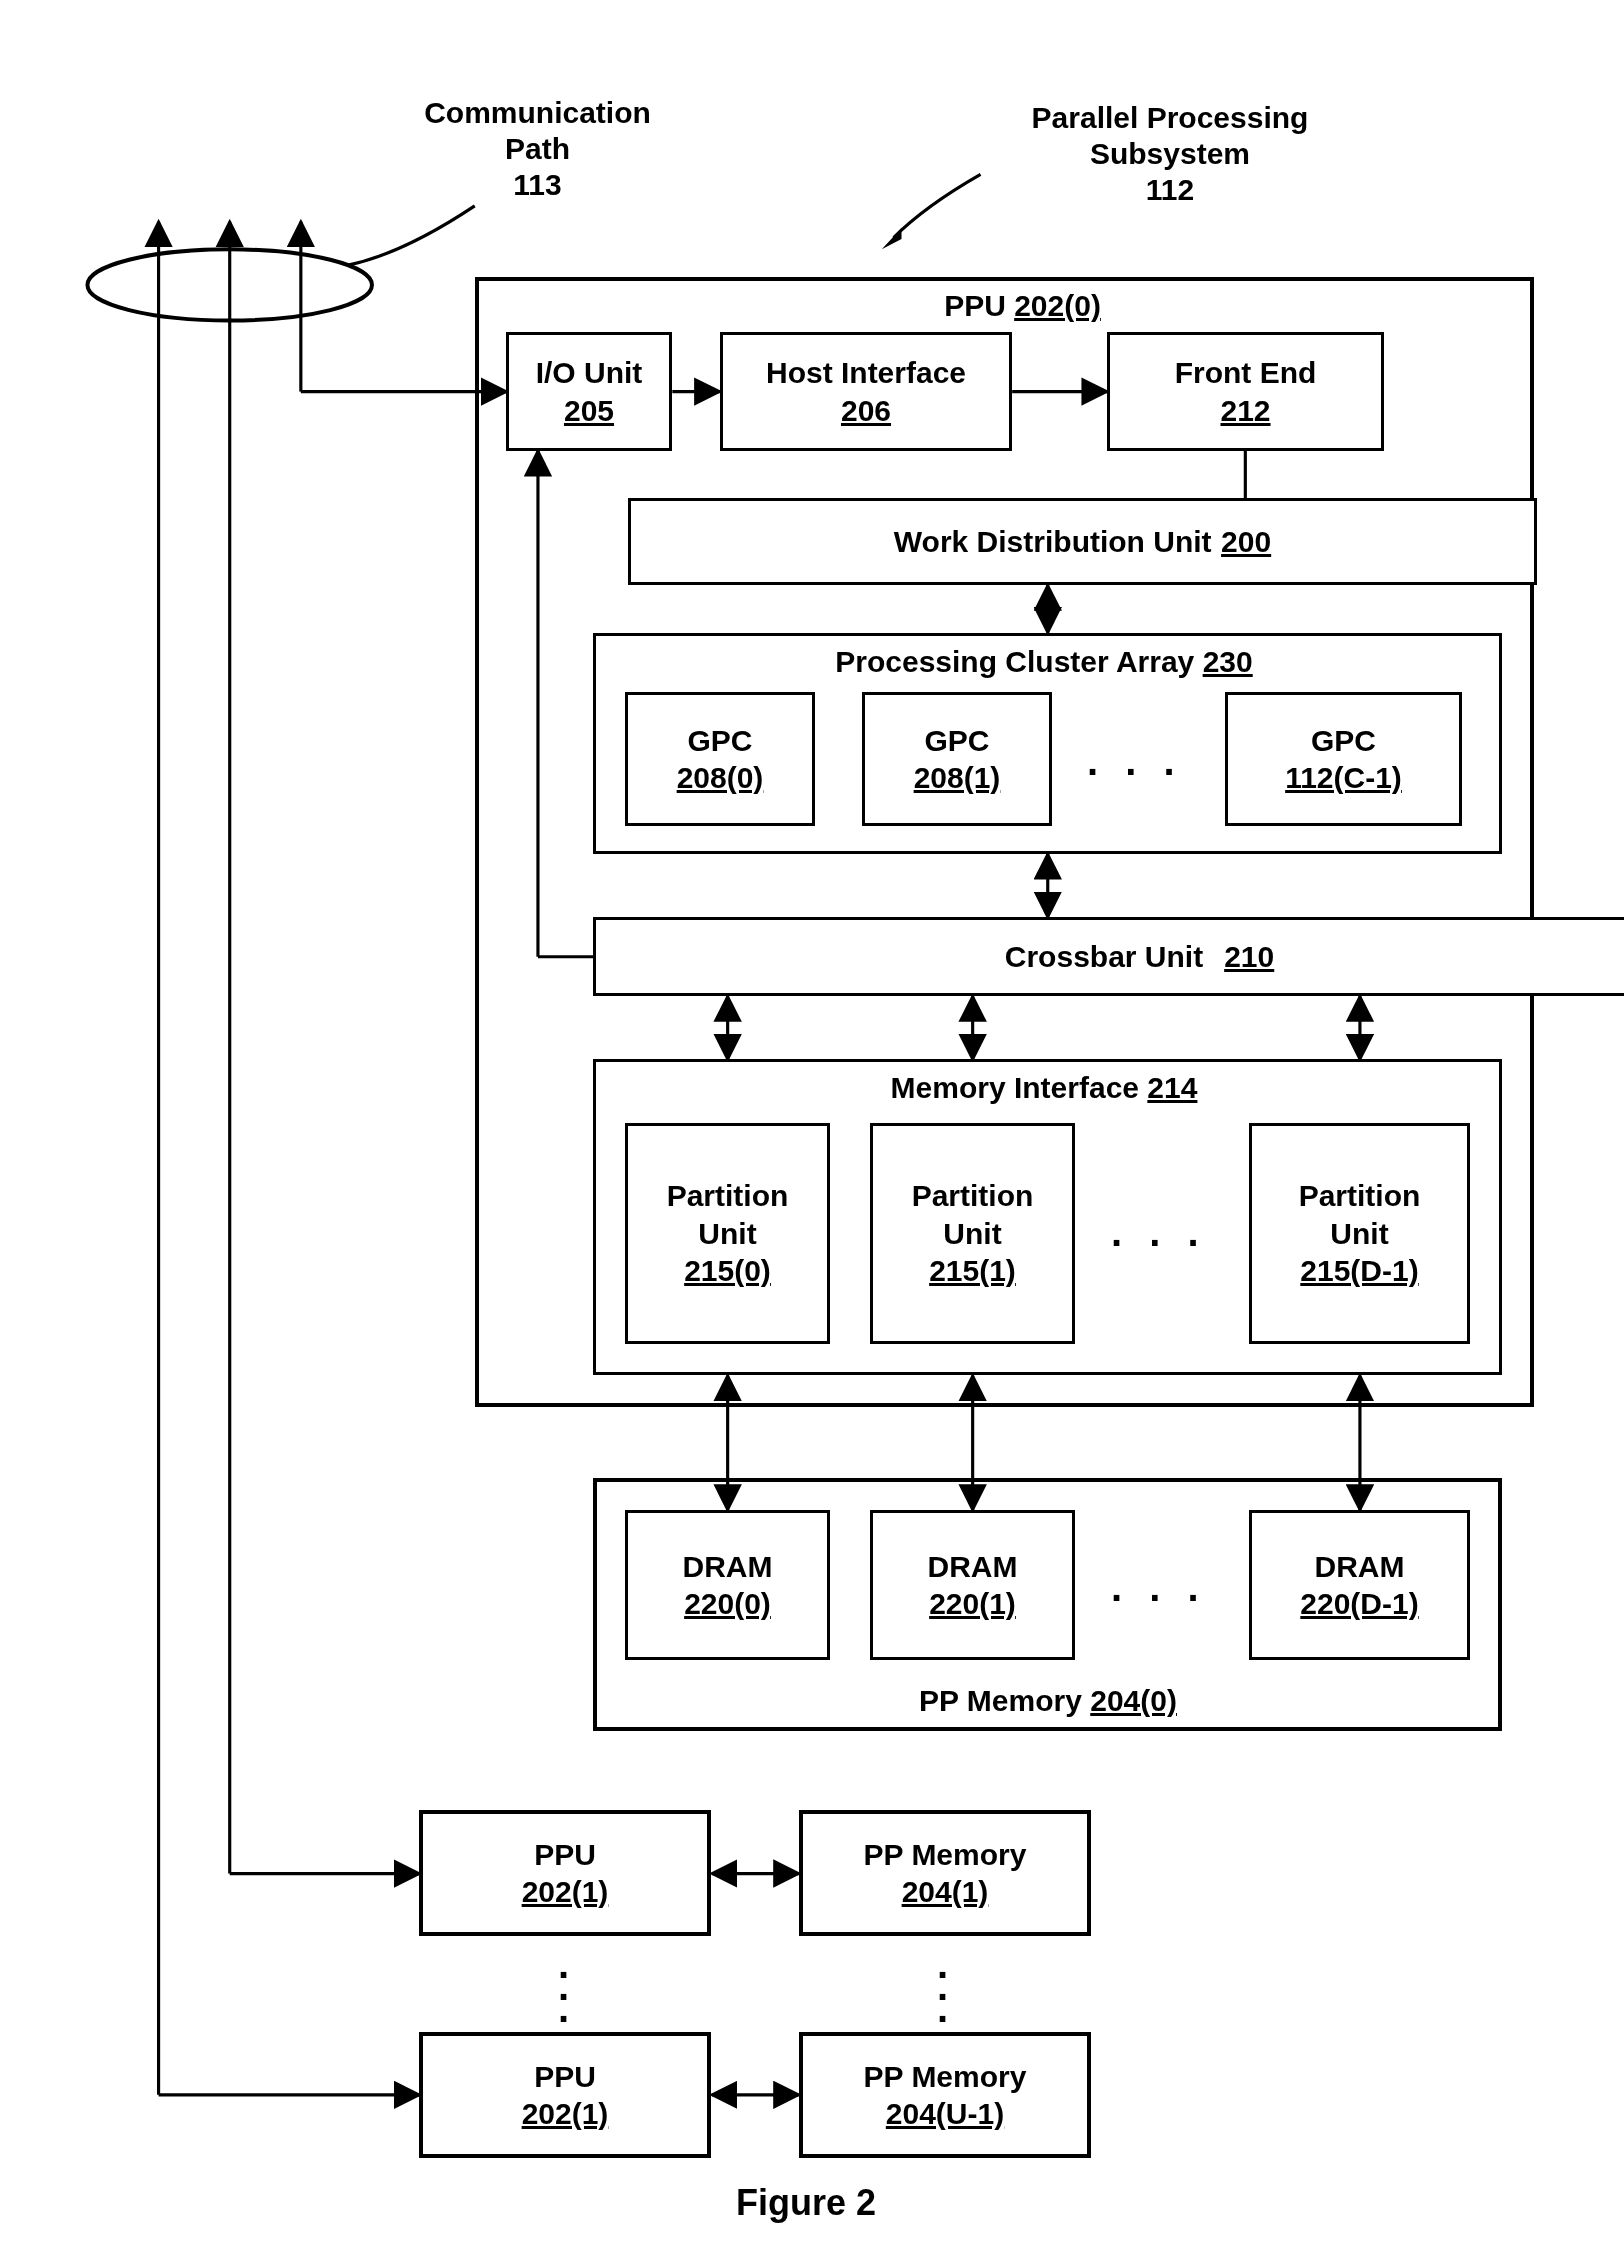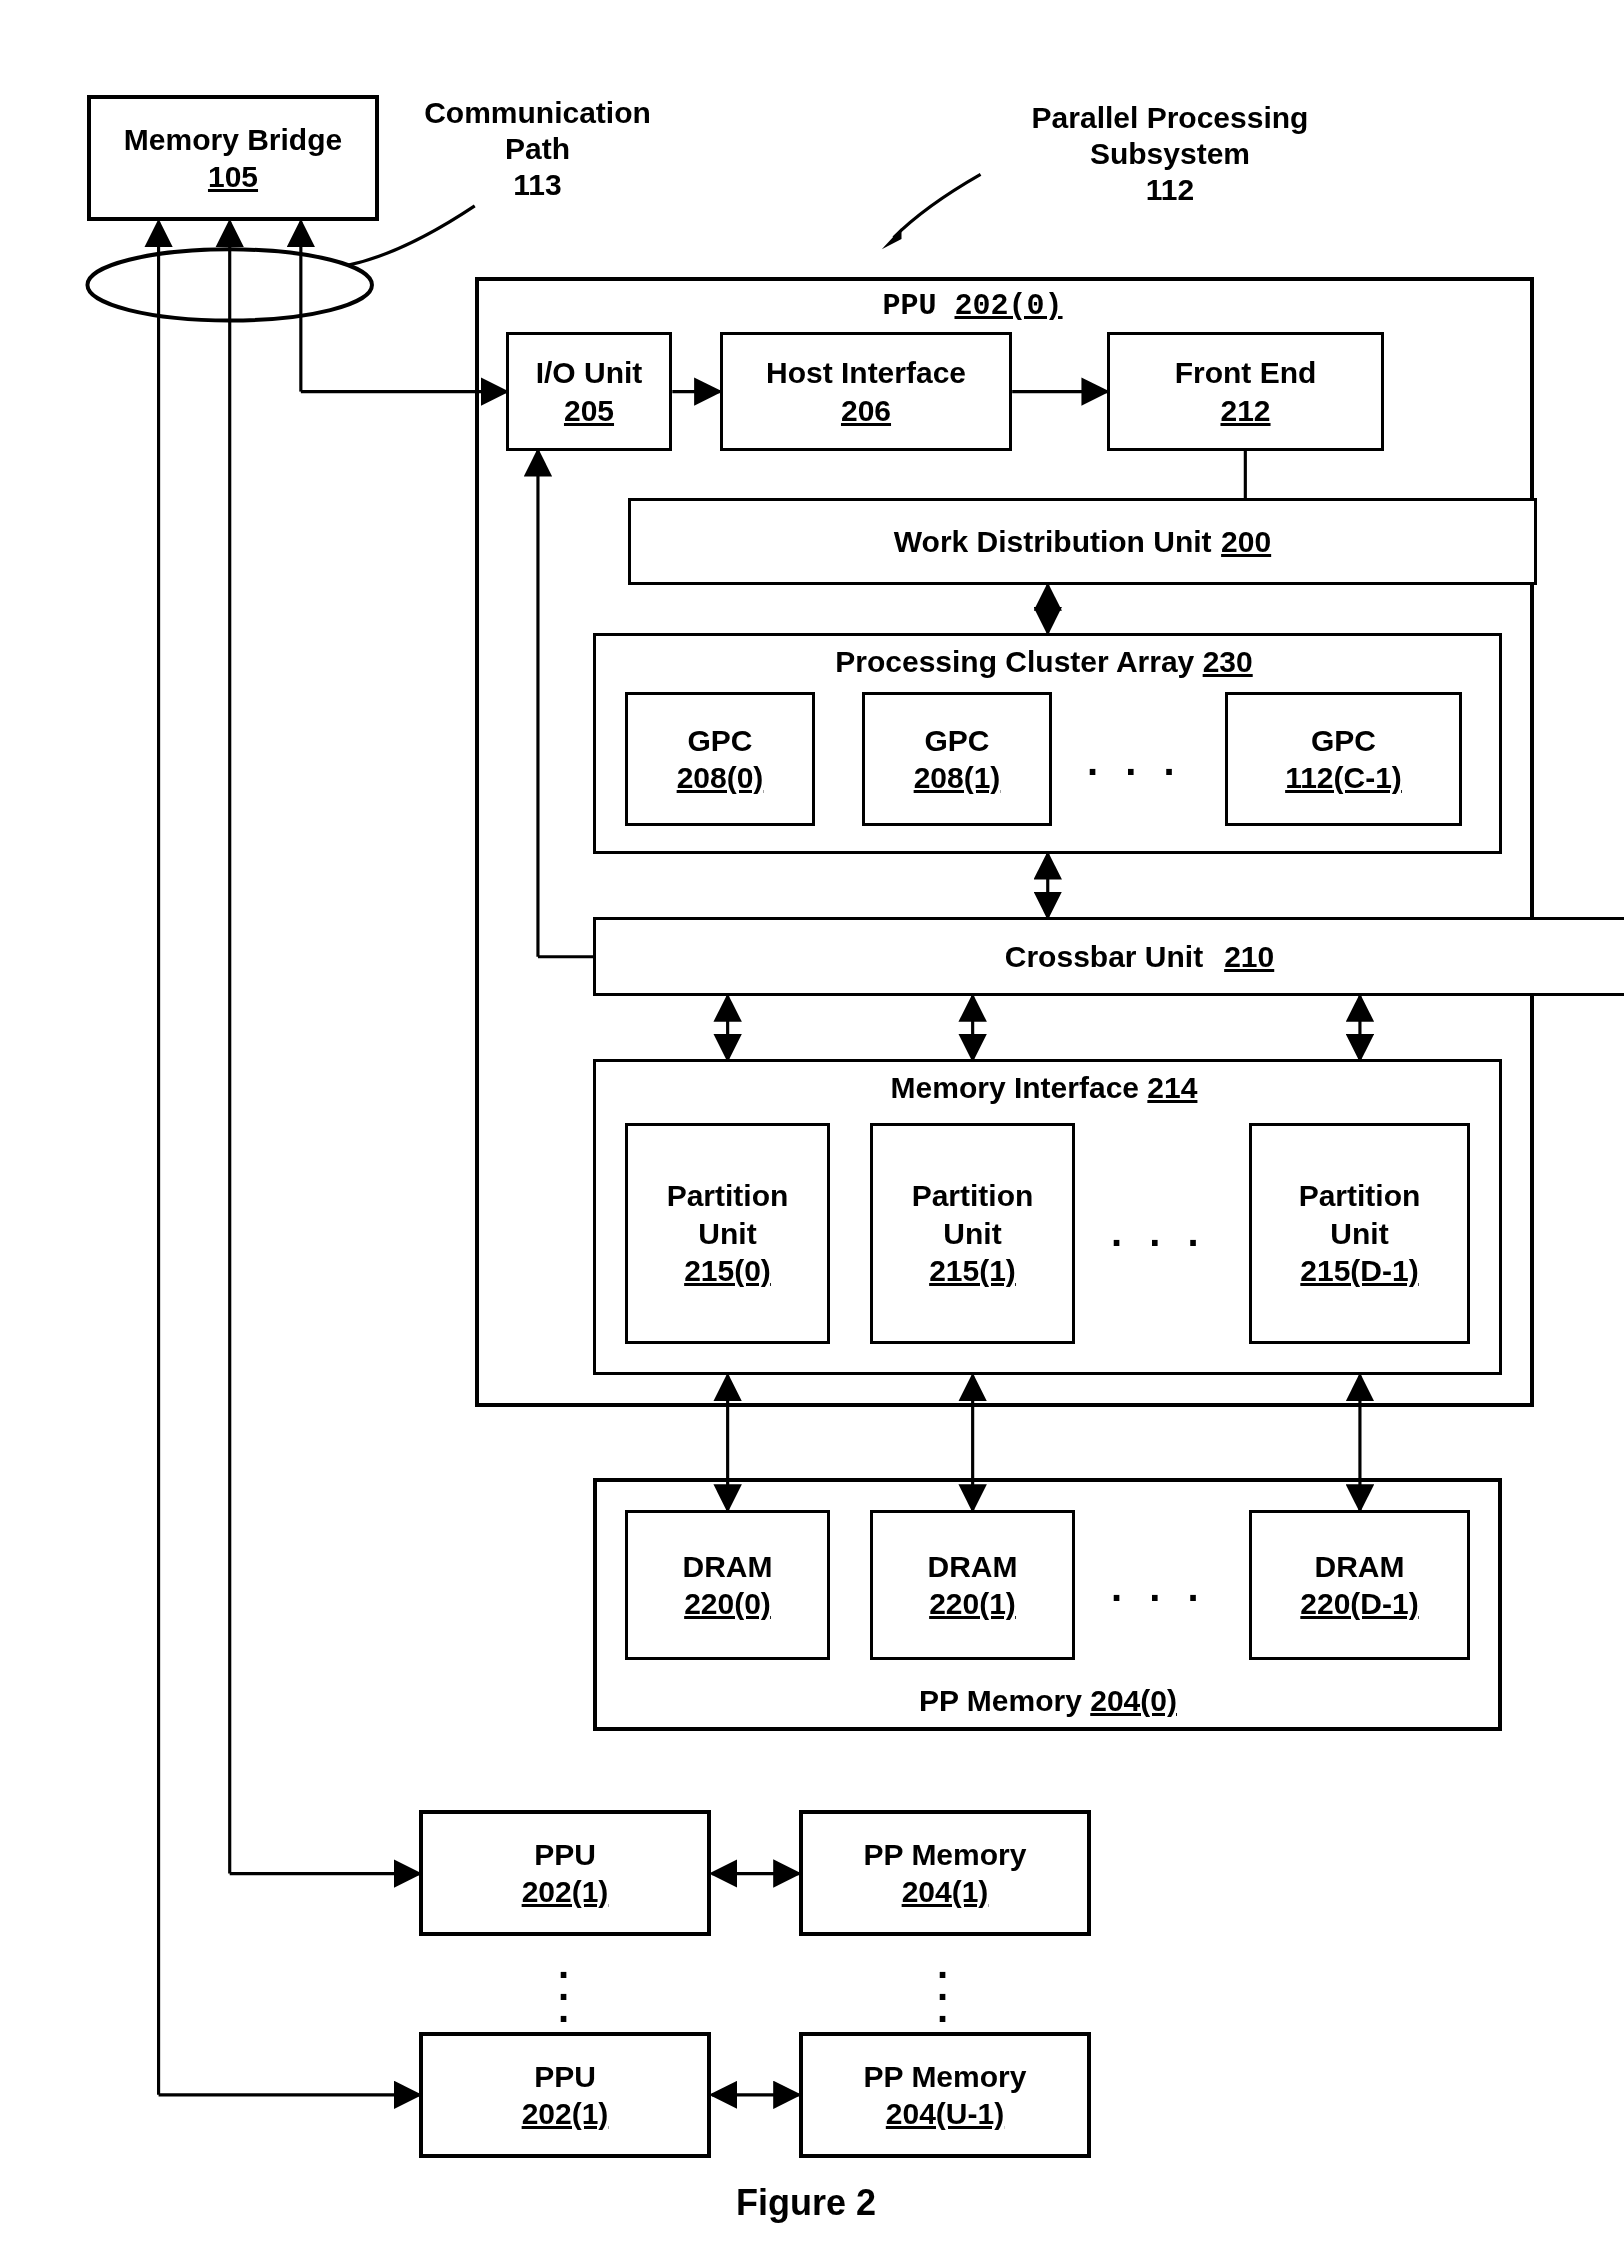--- a/index.html
+++ b/index.html
@@ -71,40 +71,36 @@
     font-size: 30px;
     font-weight: bold;
     text-align: center;
   }
 </style>
 </head>
 <body>
 
 <div class="canvas">
 
-  <div class="box" style="left:55px; top:63px; width:292px; height:126px;">
-    <span>Memory Bridge</span>
-    <span class="num">105</span>
-  </div>
 
   <div class="label" style="left:379px; top:63px; width:253px;">
     <span>Communication</span><br>
     <span>Path</span><br>
     <span>113</span>
   </div>
 
   <div class="label" style="left:972px; top:32px; width:332px;margin-top:36px;">
     <span>Parallel Processing</span><br>
     <span>Subsystem</span><br>
     <span>112</span>
   </div>
 
   <div class="box" style="left:443px; top:245px; width:1059px; height:1130px; justify-content:flex-start;">
   </div>
-  <div class="container-title" style="left:814px; top:257px; width:253px;font-family:Liberation Mono, monospace;">
+  <div class="container-title" style="left:864px; top:257px; width:253px;">
     <span>PPU</span>
     <span class="num">202(0)</span>
   </div>
 
   <div class="box box-inner" style="left:474px; top:300px; width:166px; height:119px;">
     <span>I/O Unit</span>
     <span class="num">205</span>
   </div>
   <div class="box box-inner" style="left:688px; top:300px; width:292px; height:119px;">
     <span>Host Interface</span>

